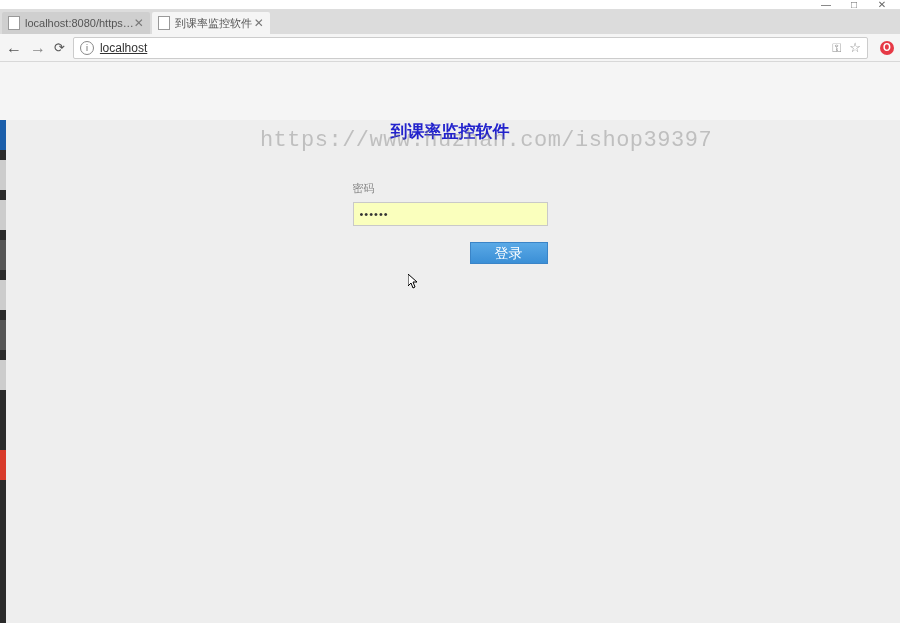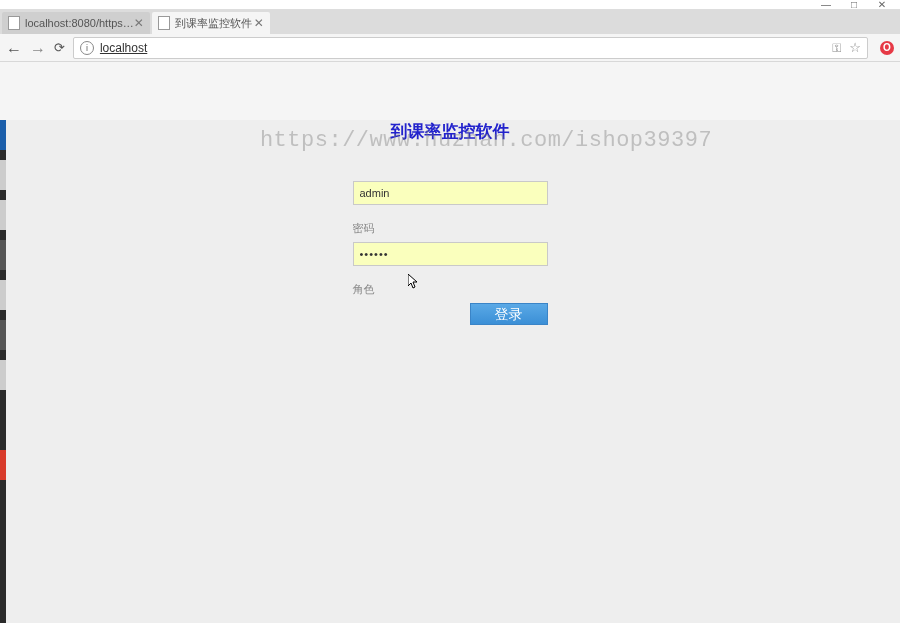--- a/index.html
+++ b/index.html
@@ -302,26 +302,24 @@
       <div class="th c"></div>
       <div class="th b"></div>
       <div class="th d"></div>
   </div>
 
   <div class="watermark">https://www.huzhan.com/ishop39397</div>
 
   <div class="page-title">到课率监控软件</div>
 
   <div class="form-wrap">
-    <input class="text-input" type="text" value="admin" style="">
 
     <div class="field-label">密码</div>
     <input class="text-input password" type="text" value="••••••" style="">
 
-    <div class="field-label">角色</div>
 
     <div class="login-btn">登录</div>
 
     <div class="cursor">
       <svg width="12" height="16" viewBox="0 0 12 16">
           <path d="M0 0 L0 12 L3 9 L5 14 L7 13 L5 8 L9 8 Z" fill="#fff" stroke="#000" stroke-width="1"></path>
         </svg>
     </div>
   </div>
 </div>

